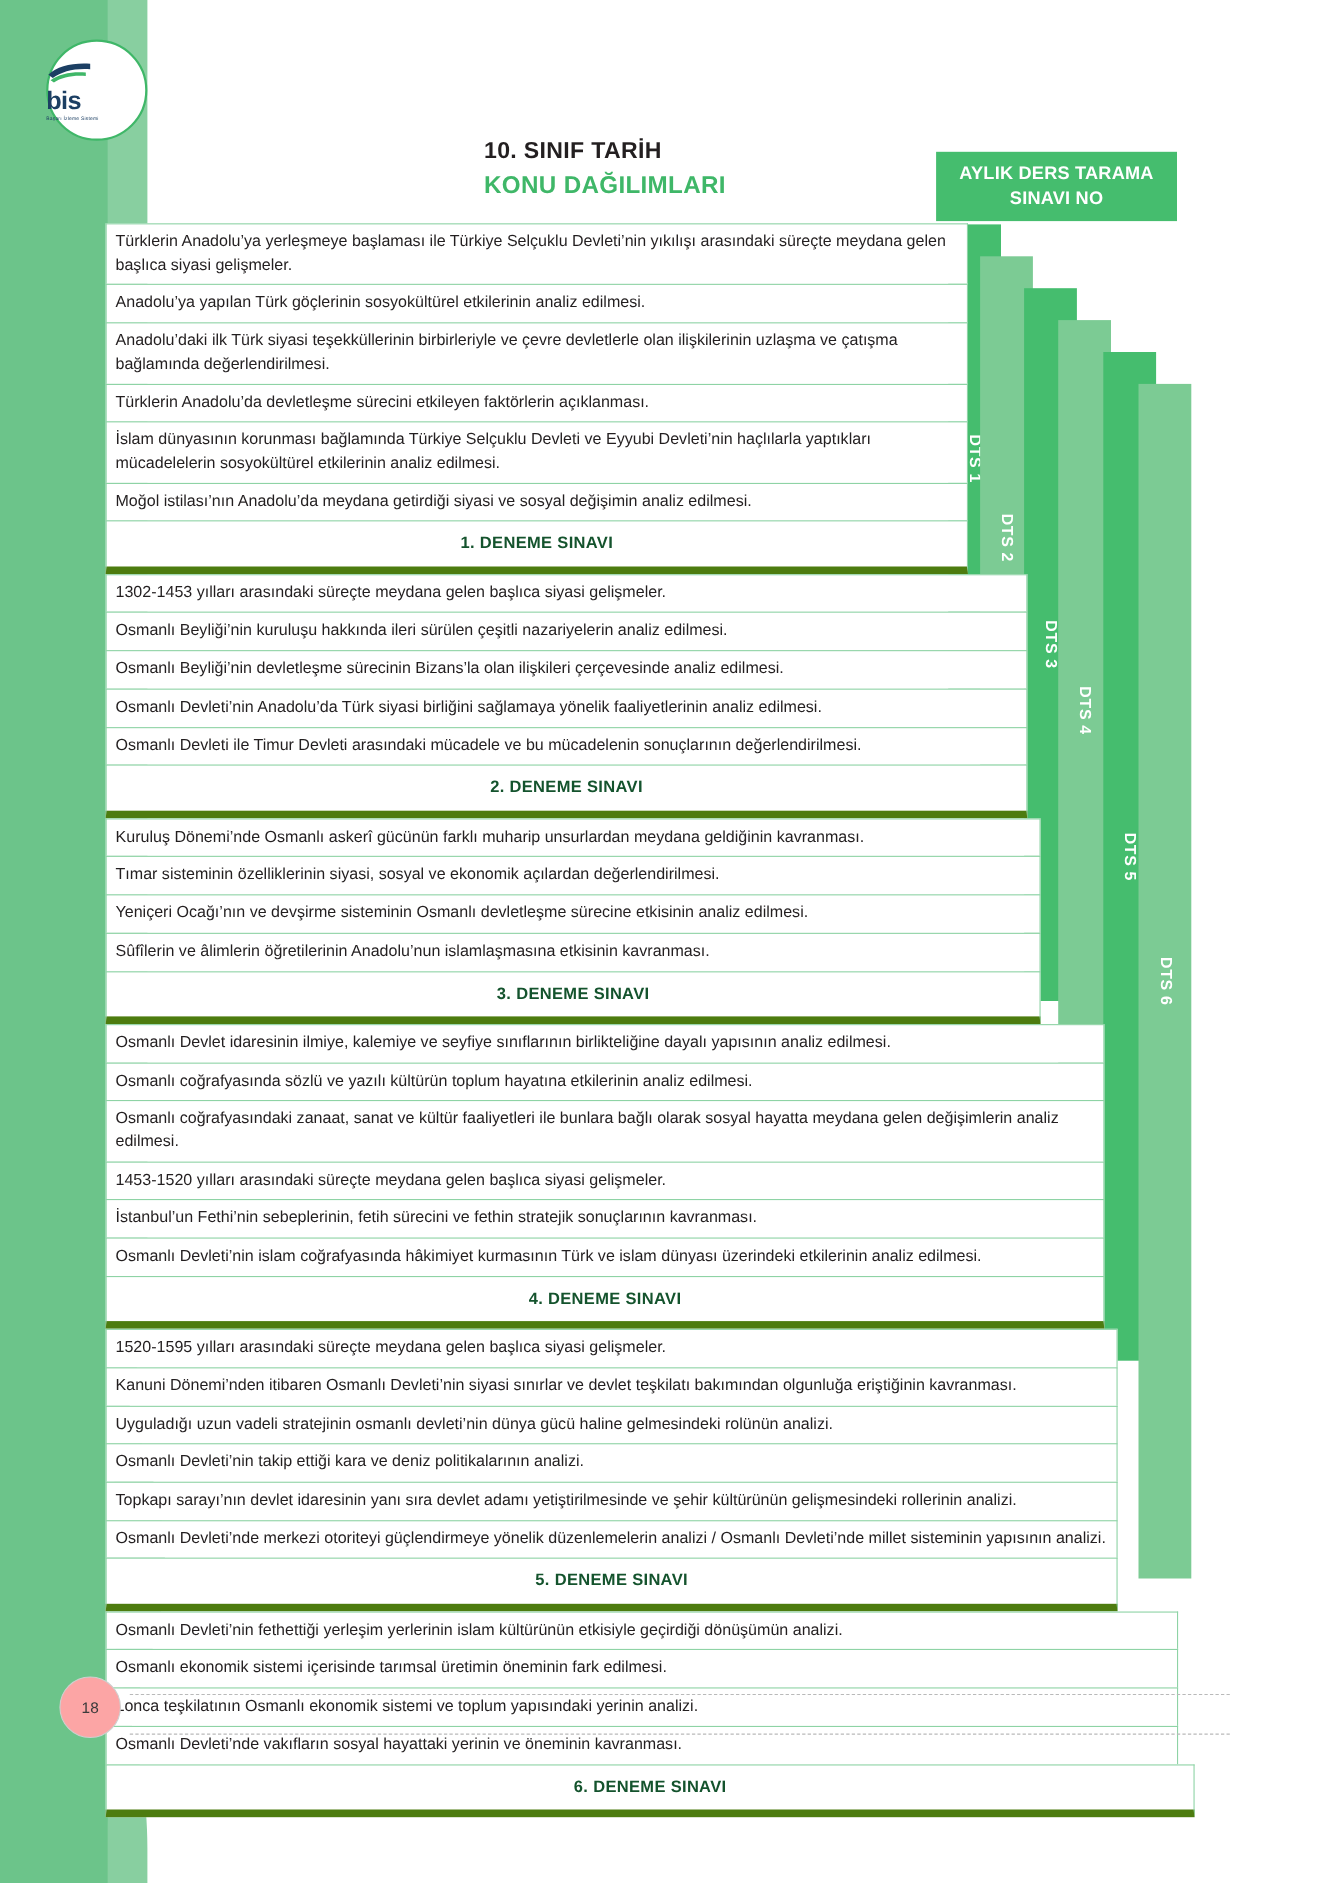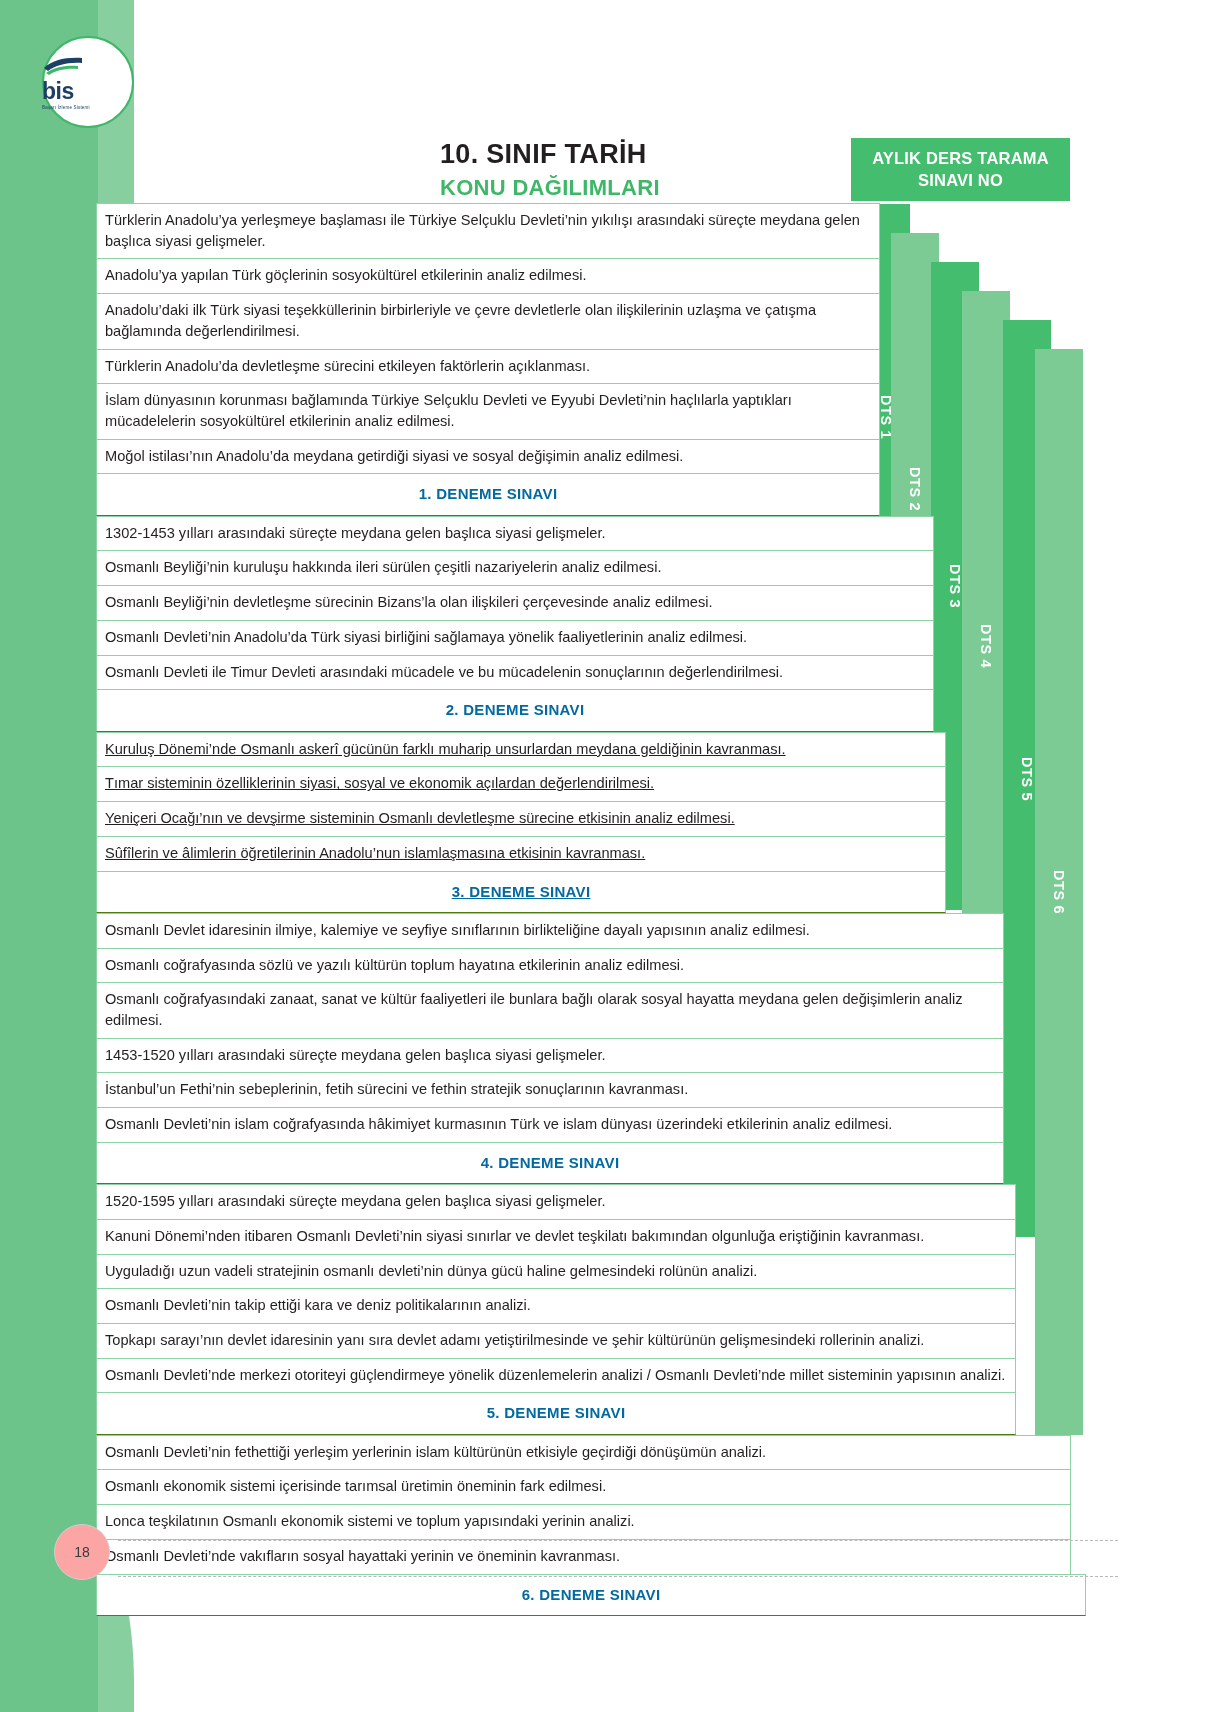--- a/index.html
+++ b/index.html
@@ -66,26 +66,25 @@
     white-space: nowrap;
   }
 
   
   .title-block {
     position: absolute;
     left: 440px; top: 126px;
     z-index: 4;
   }
   .title-main {
-    font-size: 27px;
+    font-size: 21px;
     font-weight: bold;
     color: #231f20;
     letter-spacing: 0.3px;
     line-height: 1.15;
-    margin-top: 13px;
   }
   .title-sub {
     font-size: 22px;
     font-weight: bold;
     color: #3fb768;
     letter-spacing: 0.3px;
     margin-top: 5px;
     line-height: 1.15;
   }
 
@@ -147,34 +146,34 @@
     background: #ffffff;
     padding: 6px 8px 7px 8px;
     font-size: 14.6px;
     color: #231f20;
     line-height: 1.42;
     min-height: 30px;
   }
   .row:last-child { border-bottom: 1px solid #8ed3a5; }
   .row.exam {
     text-align: center;
-    color: #0369a1;
+    color: #14532d;
     font-weight: bold;
     font-size: 15px;
     letter-spacing: 0.3px;
     padding-top: 9px;
     padding-bottom: 10px;
-    border-bottom: 1px solid #4d7c0f;
+    border-bottom: 7px solid #4d7c0f;
   }
   .row.exam + .row { border-top: 1px solid #8ed3a5; }
 
   
   .w1 { width: 784px; }
   .w2 { width: 838px; }
-  .w3 { width: 850px; text-decoration: underline; }
+  .w3 { width: 850px; }
   .w4 { width: 908px; }
   .w5 { width: 920px; }
   .w6 { width: 975px; }
   .w7 { width: 990px; }
 
   
   .footer-line {
     position: absolute;
     left: 118px; top: 1540px;
     width: 1000px; height: 0;

